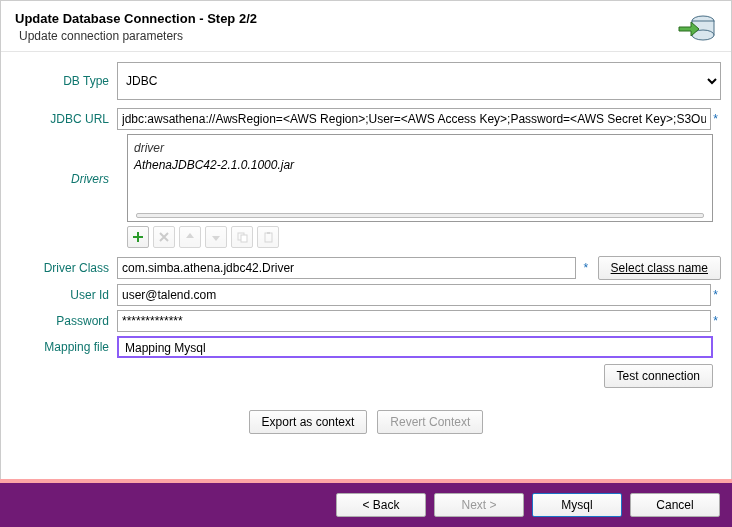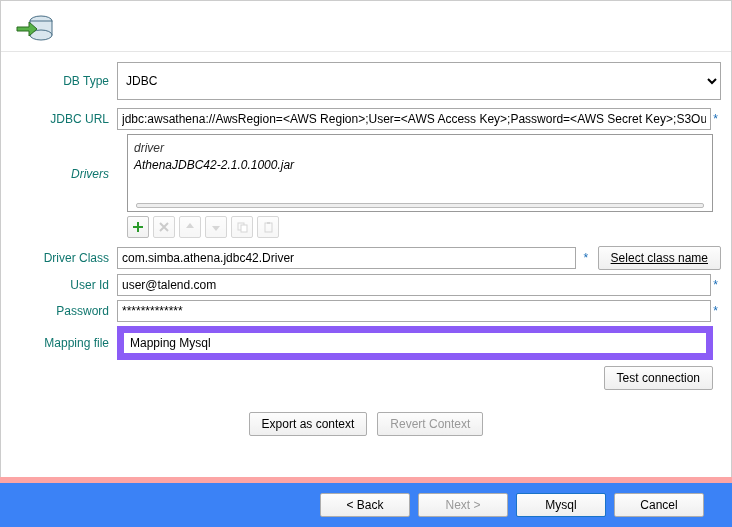--- a/index.html
+++ b/index.html
@@ -65,21 +65,21 @@
     }
     .drivers-row {
       display: flex;
       align-items: center;
       margin-bottom: 4px;
       font-style: italic;
     }
     .driver-list {
       flex: 1;
       border: 1px solid #999;
-      height: 78px;
+      height: 88px;
       background: #fff;
       overflow: hidden;
       margin-right: 8px;
       position: relative;
     }
     .driver-list-inner {
       padding: 4px 6px;
       font-size: 12px;
     }
     .driver-header { color: #333; padding: 2px 0; }
@@ -148,47 +148,51 @@
       gap: 10px;
       margin-top: 22px;
       margin-bottom: 16px;
       align-items: center;
     }
     .footer {
       position: absolute;
       bottom: 0;
       left: 0;
       right: 0;
-      padding: 10px 28px;
+      padding: 10px 12px;
       display: flex;
       justify-content: flex-end;
       gap: 8px;
-      border-top: 6px solid #fca5a5;
-      background: #3b82f6;
+      border-top: 4px solid #fca5a5;
+      background: #701a75;
     }
     .footer .btn { min-width: 90px; }
     .readonly-box {
-      border: 7px solid #8b5cf6;
+      border: 2px solid #8b5cf6;
       background: #fff;
-      height: 34px;
+      height: 22px;
       padding: 3px 6px;
       width: 100%;
     }
     .driver-class-wrap {
       display: flex;
       gap: 8px;
       align-items: center;
       flex: 1;
     }
     .mapping-box { margin-right: 8px; }
   </style>
 </head>
 <body>
 
 <div class="header">
+  <div class="header-text">
+    <div class="title">Update Database Connection - Step 2/2</div>
+    <div class="subtitle">Update connection parameters</div>
+  </div>
   <div class="header-icon">
     <svg width="40" height="32" viewBox="0 0 40 32">
       <ellipse cx="26" cy="10" rx="11" ry="5" fill="#d9e6ee" stroke="#4a6f86" stroke-width="1"></ellipse>
       <rect x="15" y="10" width="22" height="14" fill="#d9e6ee" stroke="#4a6f86" stroke-width="1"></rect>
       <ellipse cx="26" cy="24" rx="11" ry="5" fill="#d9e6ee" stroke="#4a6f86" stroke-width="1"></ellipse>
       <path d="M 2 16 L 14 16 L 14 11 L 22 18 L 14 25 L 14 20 L 2 20 Z" fill="#59b24a" stroke="#2b6d20" stroke-width="1"></path>
     </svg>
   </div>
 </div>
 

